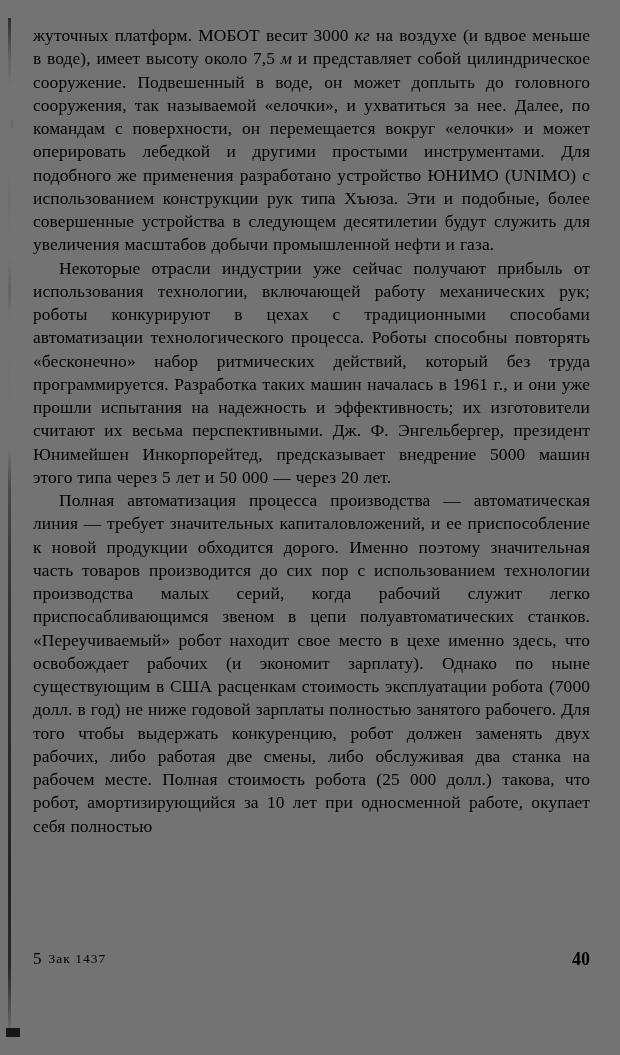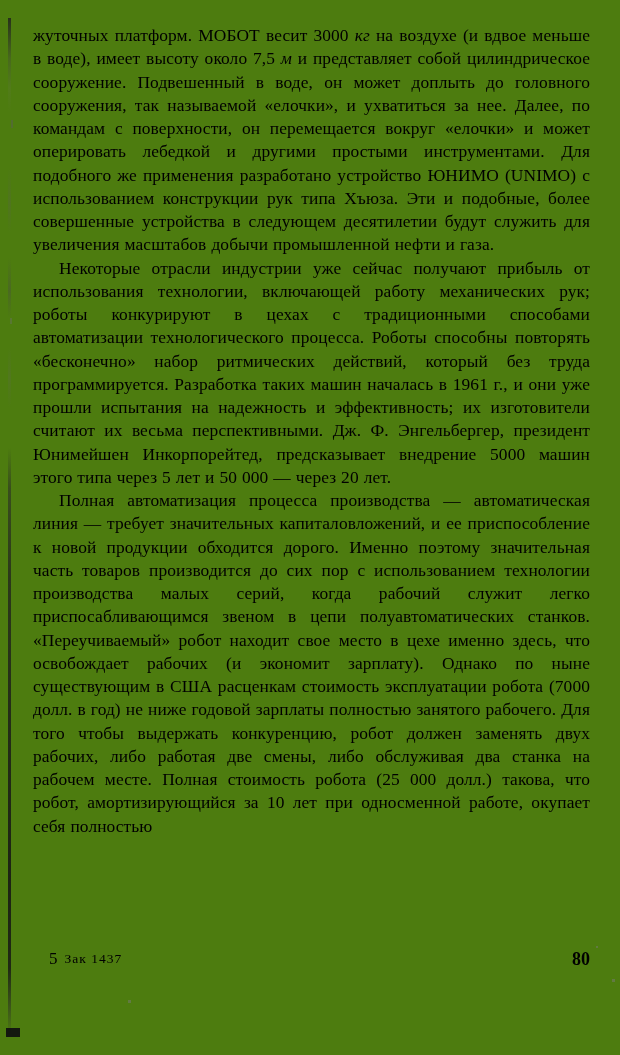--- a/index.html
+++ b/index.html
@@ -8,21 +8,21 @@
     background: #ffffff;
   }
   body {
     font-family: "Liberation Serif", "DejaVu Serif", serif;
     color: #000000;
   }
   .page {
     position: relative;
     width: 620px;
     height: 1055px;
-    background: #4d7c0f;
+    background: #737373;
     overflow: hidden;
   }
 
   
   .binding-edge {
     position: absolute;
     left: 8px;
     top: 18px;
     width: 3px;
     height: 1018px;
@@ -105,21 +105,21 @@
   
   .footer {
     position: absolute;
     left: 33px;
     top: 948px;
     width: 557px;
     height: 24px;
   }
   .sig-mark {
     position: absolute;
-    left: 16px;
+    left: 0;
     top: 0;
     font-size: 17px;
     line-height: 22px;
     white-space: nowrap;
   }
   .sig-num {
     font-size: 17px;
   }
   .sig-text {
     font-size: 13.5px;
@@ -158,20 +158,20 @@
   <div class="text-body" id="text-body">
       <p><span>жуточных платформ. МОБОТ весит 3000 </span><span class="u">кг</span><span> на воздухе (и вдвое меньше в воде), имеет высоту около 7,5 </span><span class="u">м</span><span> и представляет собой цилиндрическое сооружение. Подвешенный в воде, он может доплыть до головного сооружения, так называемой «елочки», и ухватиться за нее. Далее, по командам с поверхности, он перемещается вокруг «елочки» и может оперировать лебедкой и другими простыми инструментами. Для подобного же применения разработано устройство ЮНИМО (UNIMO) с использованием конструкции рук типа Хъюза. Эти и подобные, более совершенные устройства в следующем десятилетии будут служить для увеличения масштабов добычи промышленной нефти и газа.</span></p>
       <p class="indent"><span>Некоторые отрасли индустрии уже сейчас получают прибыль от использования технологии, включающей работу механических рук; роботы конкурируют в цехах с традиционными способами автоматизации технологического процесса. Роботы способны повторять «бесконечно» набор ритмических действий, который без труда программируется. Разработка таких машин началась в 1961 г., и они уже прошли испытания на надежность и эффективность; их изготовители считают их весьма перспективными. Дж. Ф. Энгельбергер, президент Юнимейшен Инкорпорейтед, предсказывает внедрение 5000 машин этого типа через 5 лет и 50 000 — через 20 лет.</span></p>
       <p class="indent"><span>Полная автоматизация процесса производства — автоматическая линия — требует значительных капиталовложений, и ее приспособление к новой продукции обходится дорого. Именно поэтому значительная часть товаров производится до сих пор с использованием технологии производства малых серий, когда рабочий служит легко приспосабливающимся звеном в цепи полуавтоматических станков. «Переучиваемый» робот находит свое место в цехе именно здесь, что освобождает рабочих (и экономит зарплату). Однако по ныне существующим в США расценкам стоимость эксплуатации робота (7000 долл. в год) не ниже годовой зарплаты полностью занятого рабочего. Для того чтобы выдержать конкуренцию, робот должен заменять двух рабочих, либо работая две смены, либо обслуживая два станка на рабочем месте. Полная стоимость робота (25 000 долл.) такова, что робот, амортизирующийся за 10 лет при односменной работе, окупает себя полностью</span></p>
     </div>
 
   <div class="footer">
     <div class="sig-mark">
       <span class="sig-num">5</span><span class="sig-text">Зак  1437</span>
     </div>
-    <div class="page-number">80</div>
+    <div class="page-number">40</div>
   </div>
 
   <div class="speck speck-1"></div>
   <div class="speck speck-2"></div>
   <div class="speck speck-3"></div>
 
 </div>
 
 </body></html>

